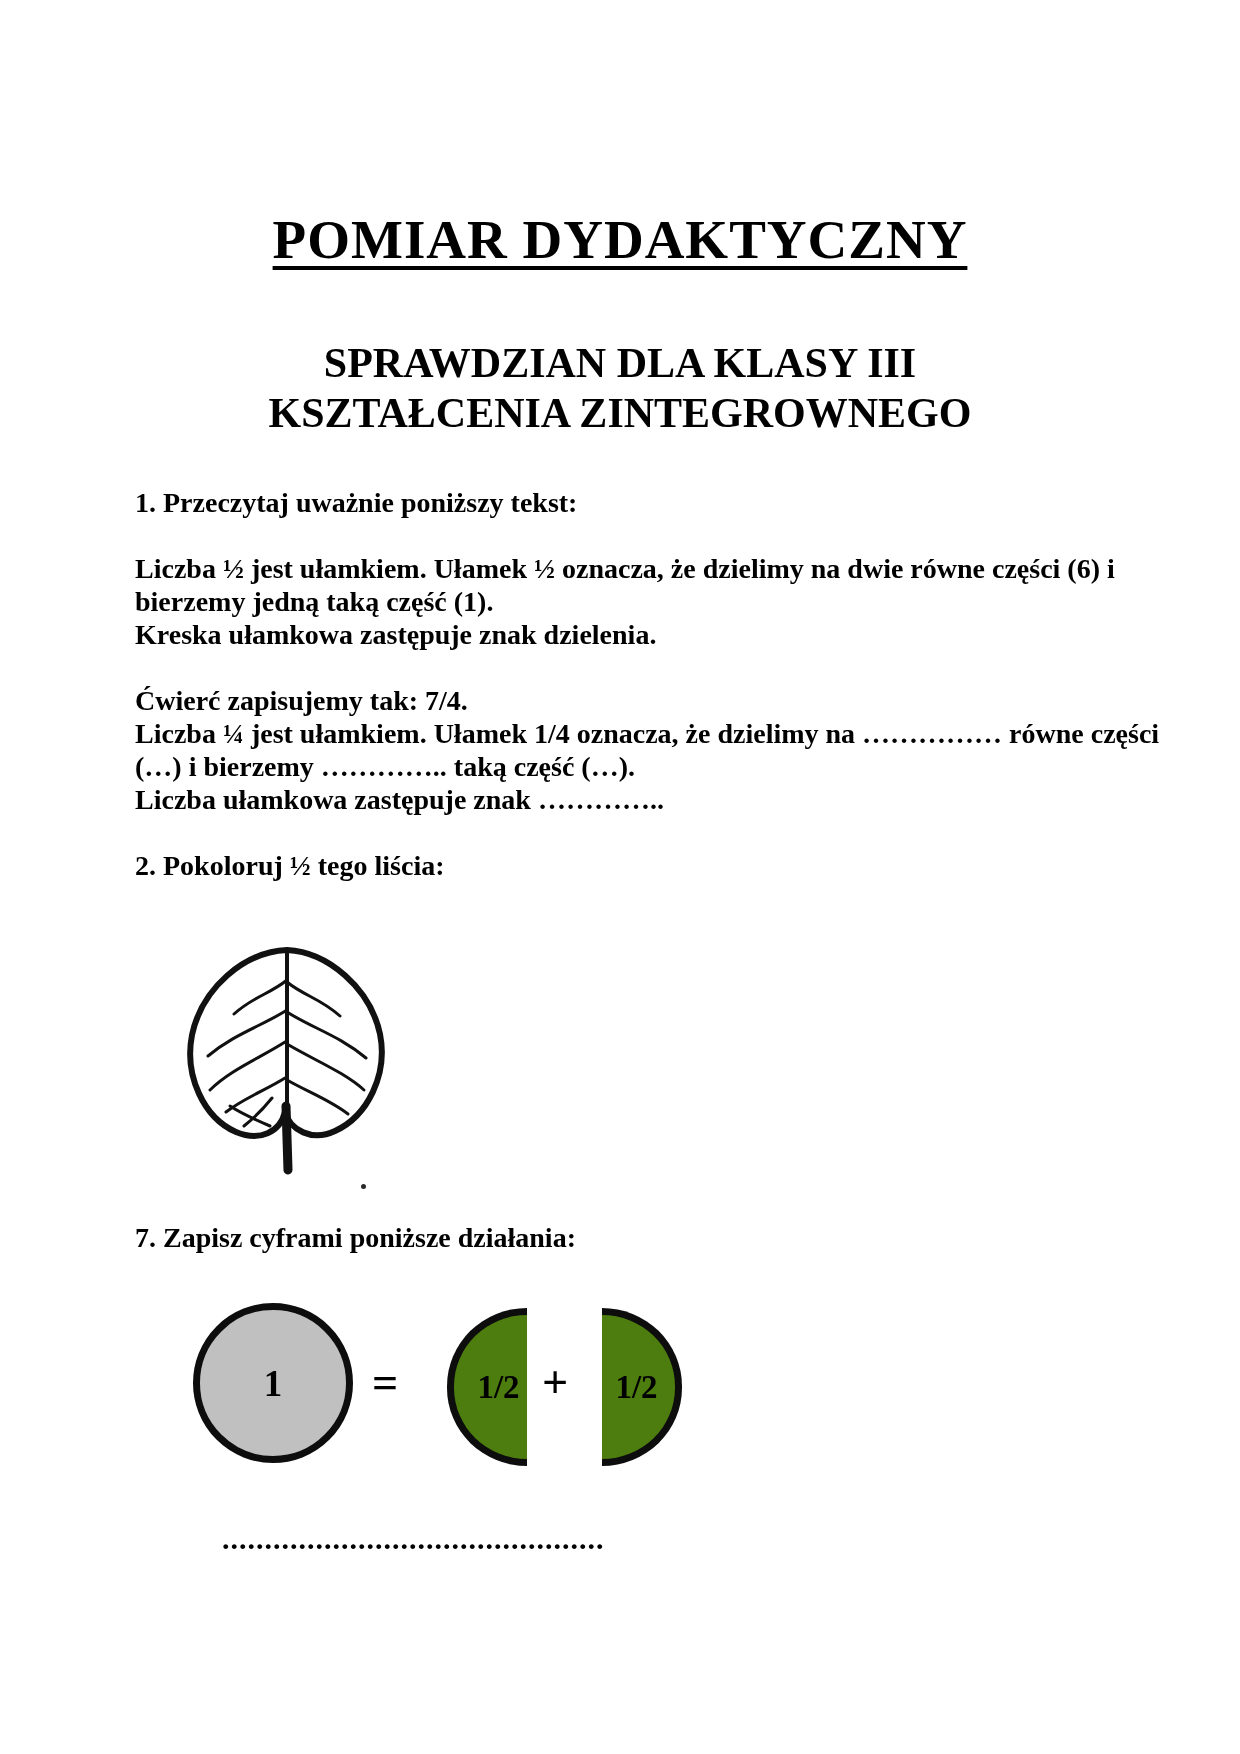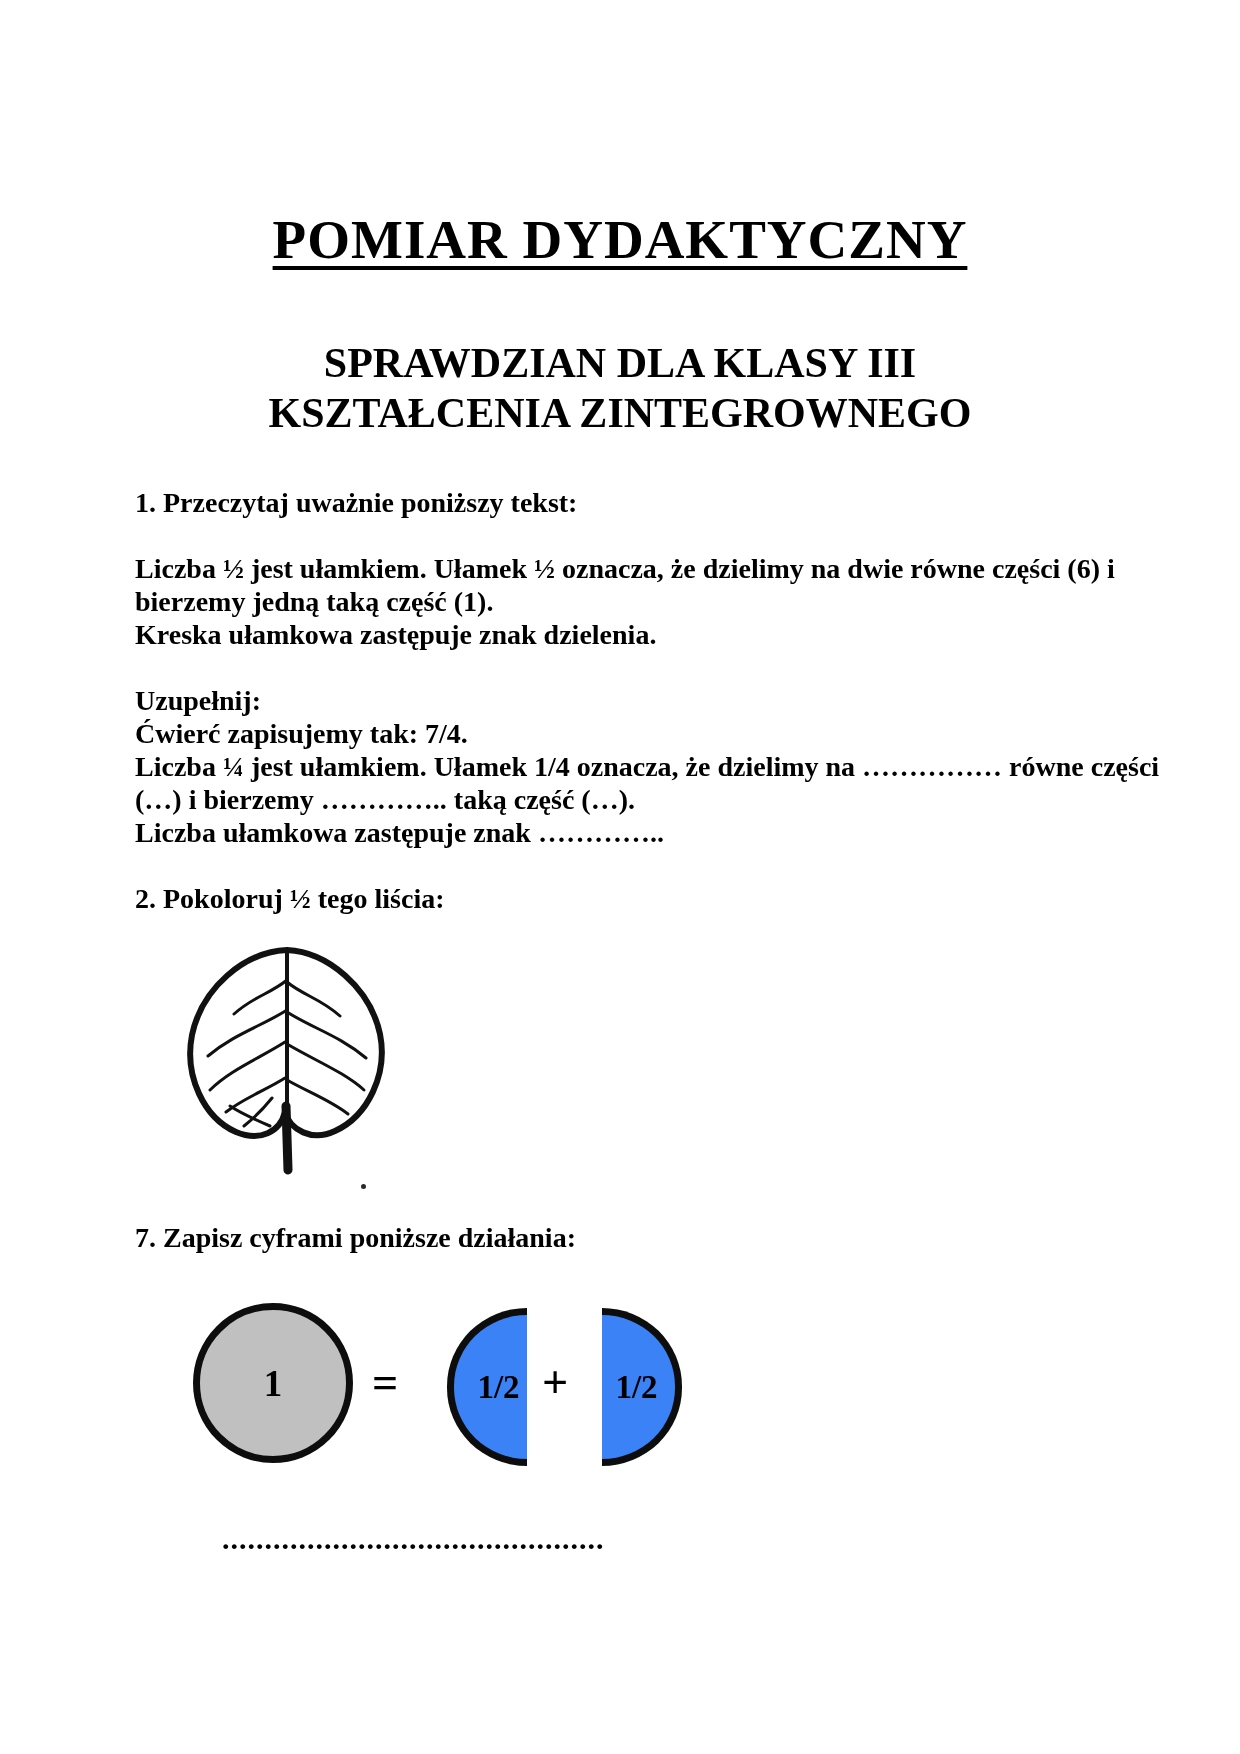--- a/index.html
+++ b/index.html
@@ -42,21 +42,21 @@
   }
   .whole-circle{
     position:absolute;left:193px;top:1303px;width:160px;height:160px;
     box-sizing:border-box;background:#c0c0c0;
     border:7px solid #0d0d0d;border-radius:50%;
     display:flex;align-items:center;justify-content:center;
     font-size:37px;
   }
   .half-circle{
     position:absolute;top:1308px;width:80px;height:158px;
-    box-sizing:border-box;background:#3b82f6;
+    box-sizing:border-box;background:#4d7c0f;
     display:flex;align-items:center;justify-content:center;
     font-size:33px;
   }
   .half-left{
     left:447px;
     border:7px solid #0d0d0d;border-right:none;
     border-radius:84px 0 0 84px / 82px 0 0 82px;
     padding-left:16px;
   }
   .half-right{
@@ -90,21 +90,20 @@
     <div>KSZTAŁCENIA ZINTEGROWNEGO</div>
   </div>
 
   <div class="body-block">
     <div class="line">1. Przeczytaj uważnie poniższy tekst:</div>
     <div class="blank"></div>
     <div class="line">Liczba ½ jest ułamkiem. Ułamek ½ oznacza, że dzielimy na dwie równe części (6) i</div>
     <div class="line">bierzemy jedną taką część (1).</div>
     <div class="line">Kreska ułamkowa zastępuje znak dzielenia.</div>
     <div class="blank"></div>
-    <div class="line">Uzupełnij:</div>
     <div class="line">Ćwierć zapisujemy tak: 7/4.</div>
     <div class="line">Liczba ¼ jest ułamkiem. Ułamek 1/4 oznacza, że dzielimy na …………… równe części</div>
     <div class="line">(…) i bierzemy ………….. taką część (…).</div>
     <div class="line">Liczba ułamkowa zastępuje znak …………..</div>
     <div class="blank"></div>
     <div class="line">2. Pokoloruj ½ tego liścia:</div>
   </div>
 
   <div class="leaf-wrap">
     <svg width="232" height="238" viewBox="0 0 232 238" xmlns="http://www.w3.org/2000/svg">

